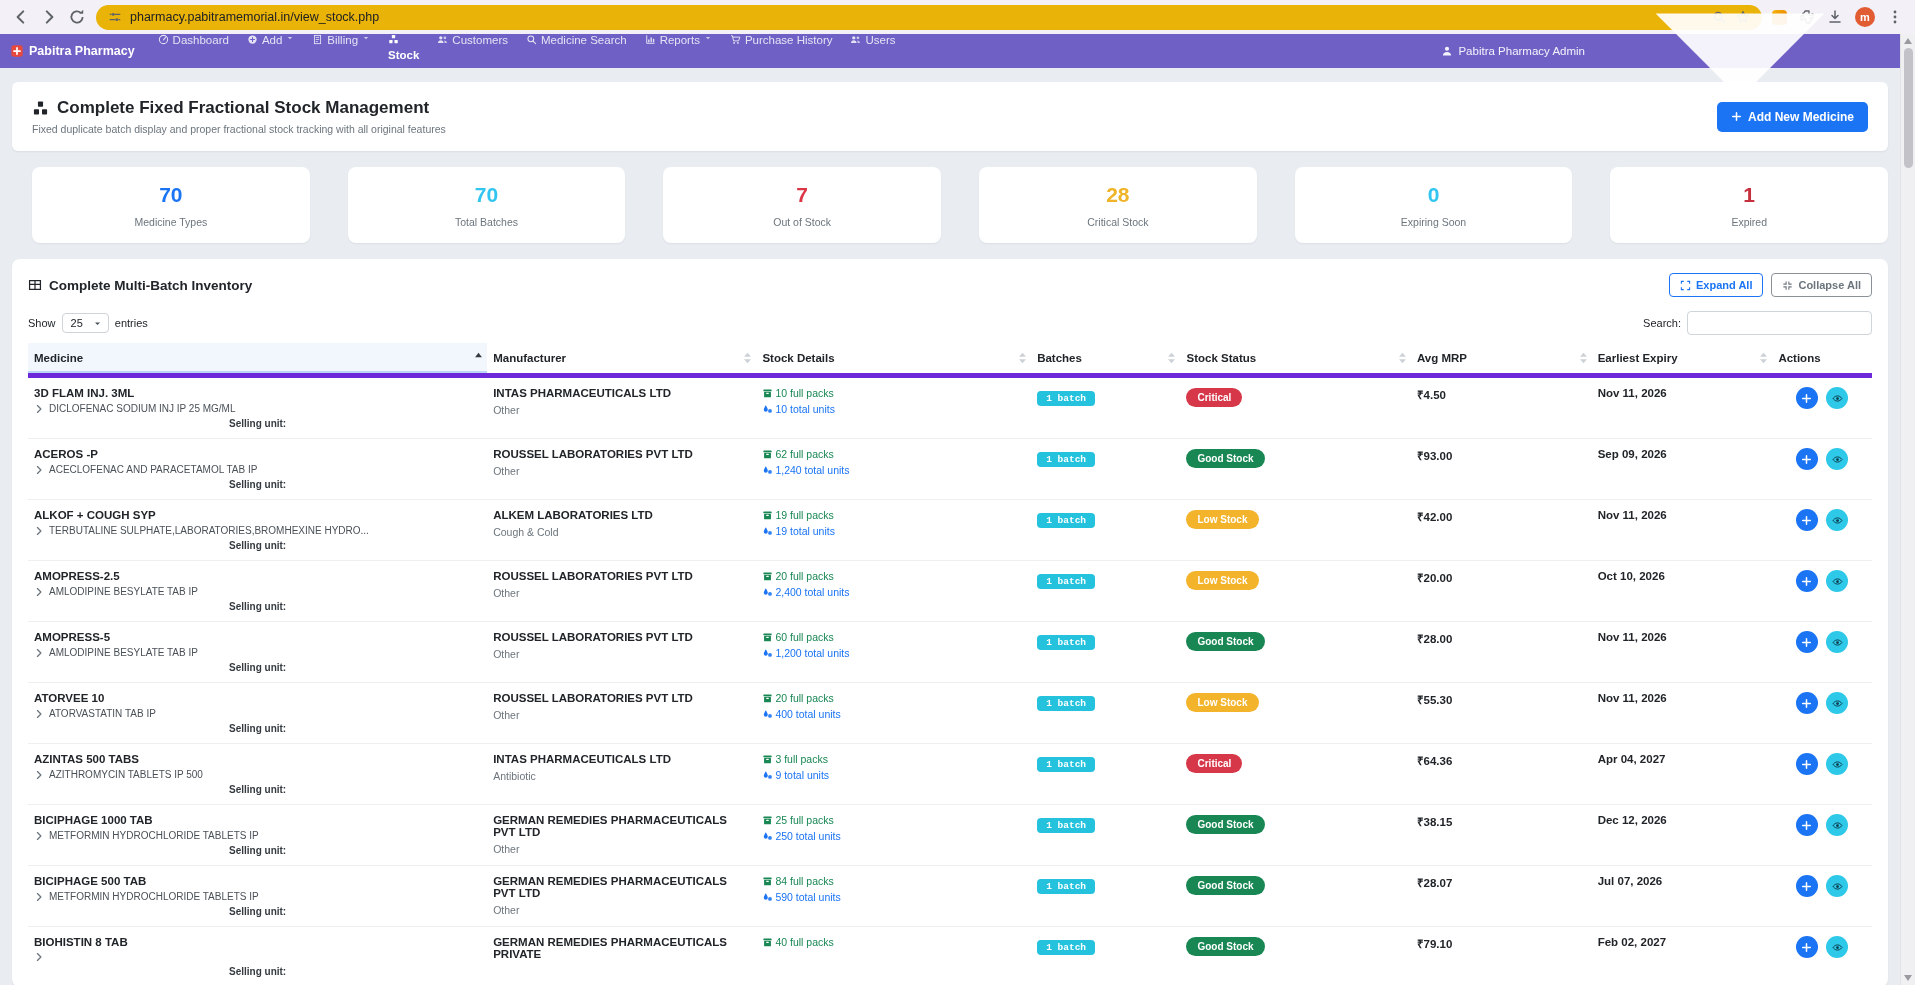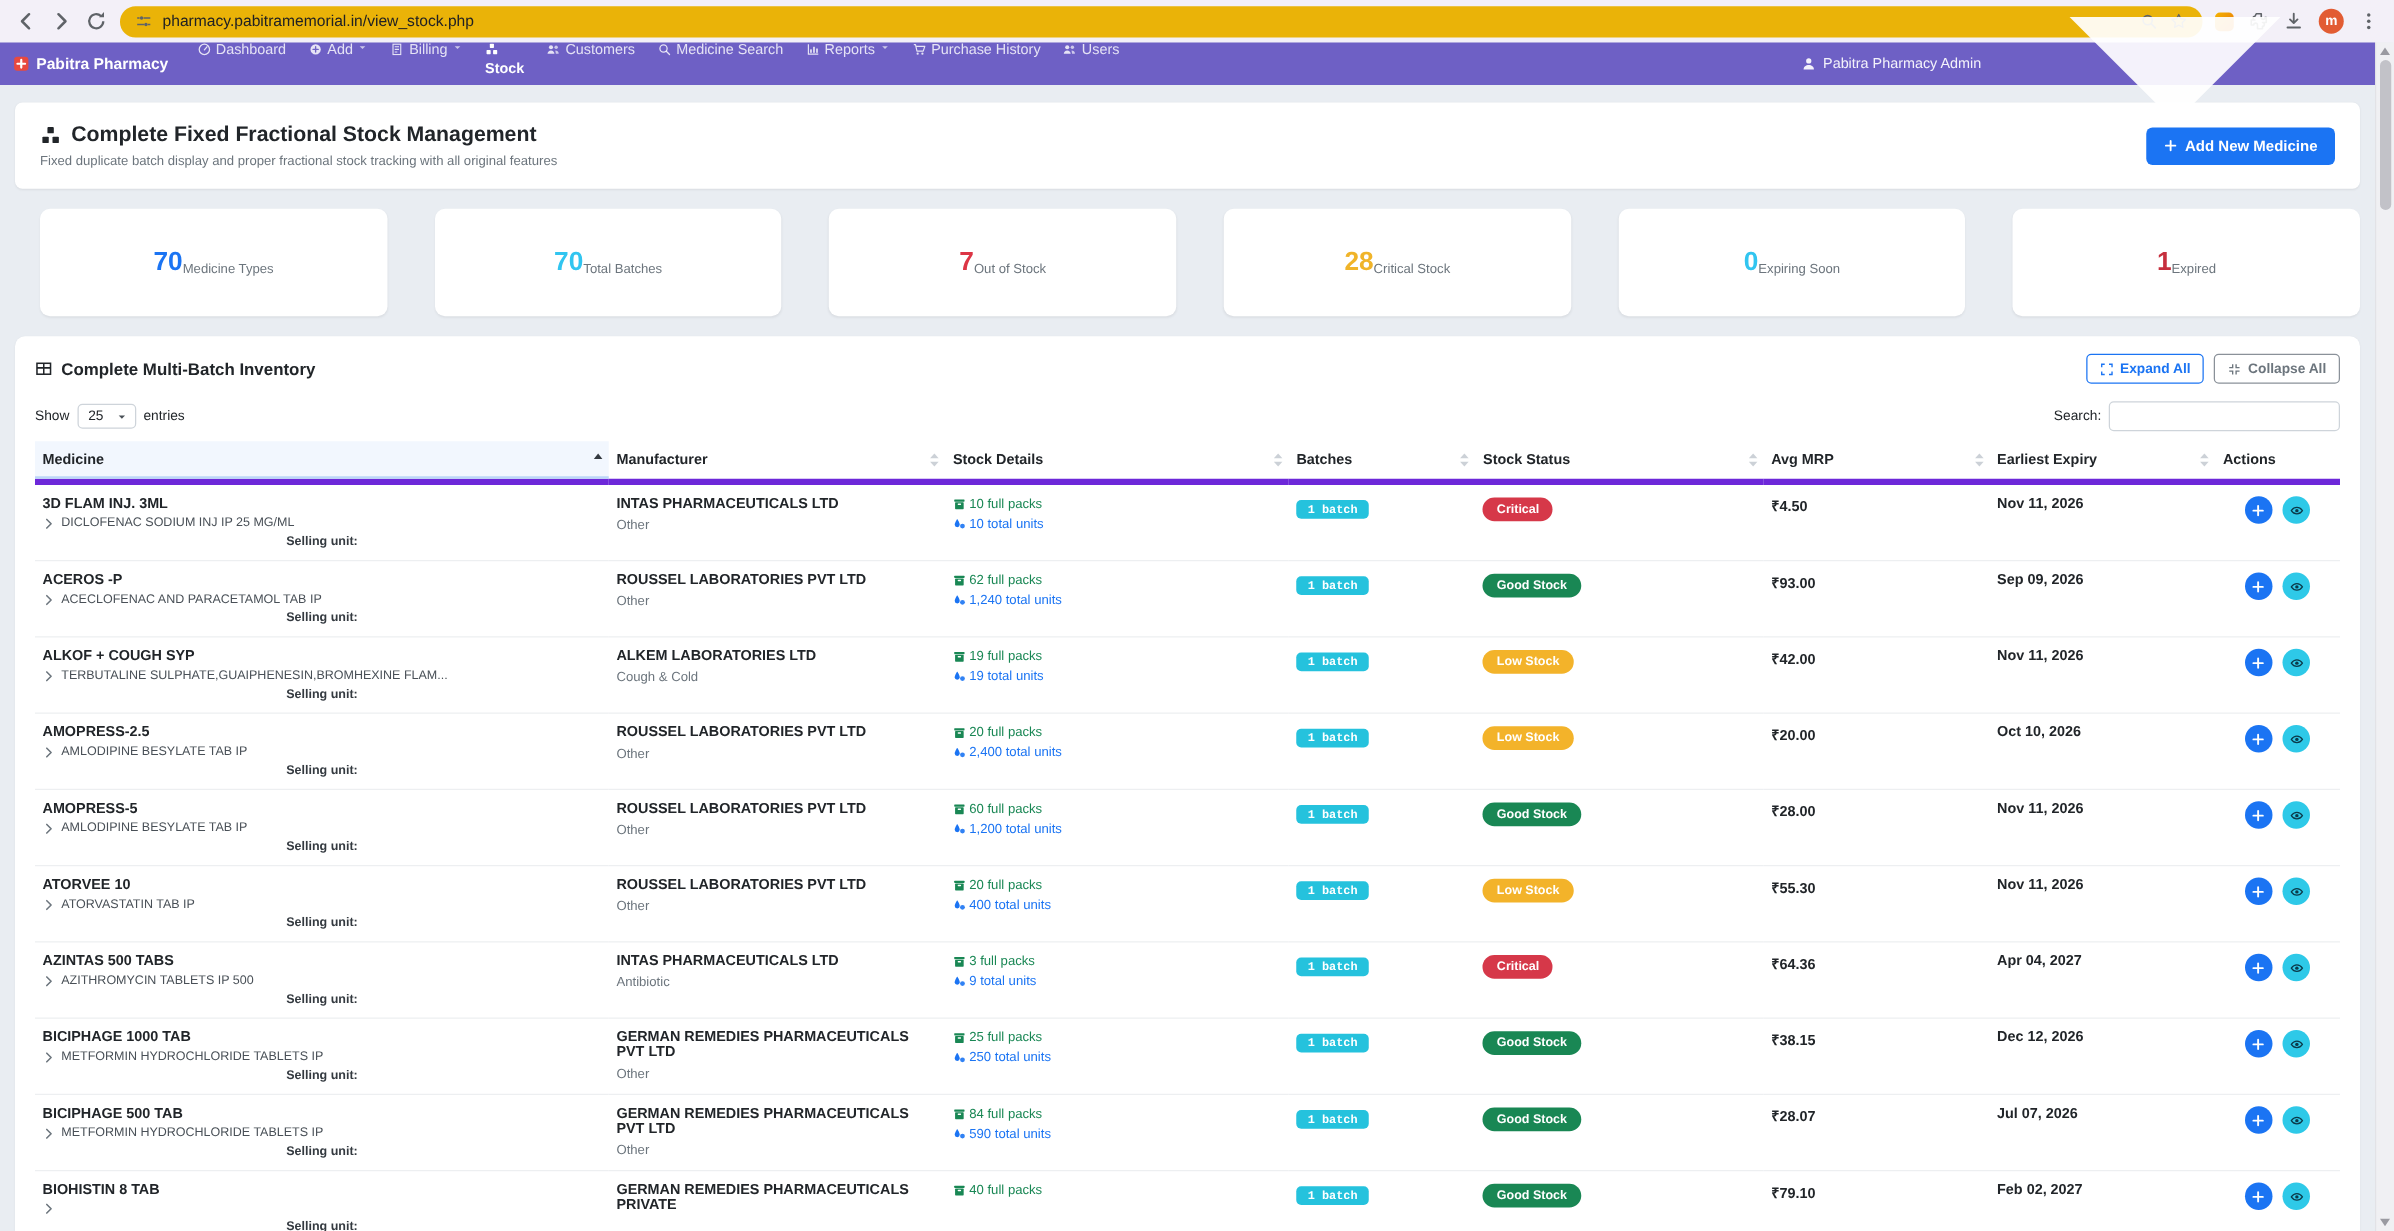--- a/index.html
+++ b/index.html
@@ -37,21 +37,21 @@
   
   .header-card { background:#fff; border-radius:6px; box-shadow:0 1px 2px rgba(0,0,0,.07); padding:16px 20px; display:flex; justify-content:space-between; align-items:center; }
   .hc-title { display:flex; align-items:center; gap:8px; font-size:17px; font-weight:700; color:#212529; }
   .hc-title .ic { width:17px; height:17px; color:#212529; }
   .hc-sub { font-size:10.5px; color:#6c757d; margin-top:5px; }
   .btn-add { background:#1b74f3; color:#fff; border:none; border-radius:5px; padding:8px 14px; font-size:12px; font-weight:600; display:flex; align-items:center; gap:6px; cursor:pointer; font-family:inherit; }
   .btn-add .ic { width:11px; height:11px; }
 
   
   .stats-row { display:flex; gap:18px; margin:16px 0; }
-  .stat-card { flex:1; background:#fff; border-radius:8px; box-shadow:0 1px 2px rgba(0,0,0,.06); height:86px; display:flex; flex-direction:row; align-items:center; justify-content:center;margin-left:20px; }
+  .stat-card { flex:1; background:#fff; border-radius:8px; box-shadow:0 1px 2px rgba(0,0,0,.06); height:76px; display:flex; flex-direction:column; align-items:center; justify-content:center;margin-left:20px; }
   .stat-value { font-size:21px; font-weight:800; }
   .stat-label { font-size:10.5px; color:#6c757d; margin-top:9px; }
 
   
   .inv-card { background:#fff; border-radius:8px; box-shadow:0 1px 2px rgba(0,0,0,.06); padding:14px 16px 0 16px; }
   .inv-head { display:flex; justify-content:space-between; align-items:center; }
   .inv-title { display:flex; align-items:center; gap:7px; font-size:13.5px; font-weight:700; color:#212529; }
   .inv-title .ic { width:14px; height:14px; }
   .inv-btns { display:flex; gap:8px; }
   .btn-outline { display:flex; align-items:center; gap:5px; background:#fff; border-radius:4px; padding:5px 10px; font-size:11px; font-weight:600; cursor:pointer; font-family:inherit; }
@@ -614,21 +614,21 @@
   </tr>
   <tr>
     <td>
       <div class="med-name">ALKOF + COUGH SYP</div>
       <div class="med-generic">
         <span class="chev">
                     <svg viewBox="0 0 16 16">
                       <path d="M5.5 2.5 11 8l-5.5 5.5" fill="none" stroke="currentColor" stroke-width="2" stroke-linecap="round" stroke-linejoin="round"></path>
                     </svg>
                   </span>
-        <span>TERBUTALINE SULPHATE,GUAIPHENESIN,BROMHEXINE FLAM...</span>
+        <span>TERBUTALINE SULPHATE,LABORATORIES,BROMHEXINE HYDRO...</span>
       </div>
       <div class="med-selling">Selling unit:</div>
     </td>
     <td>
       <div class="man-name">ALKEM LABORATORIES LTD</div>
       <div class="man-cat">Cough &amp; Cold</div>
     </td>
     <td>
       <div class="sd-line sd-packs">
         <span class="ic">

